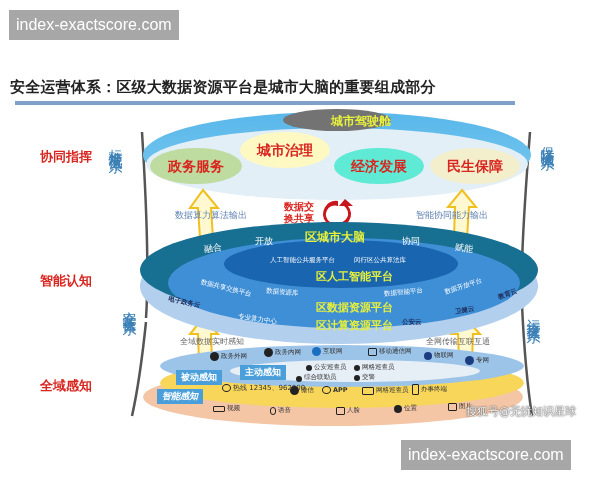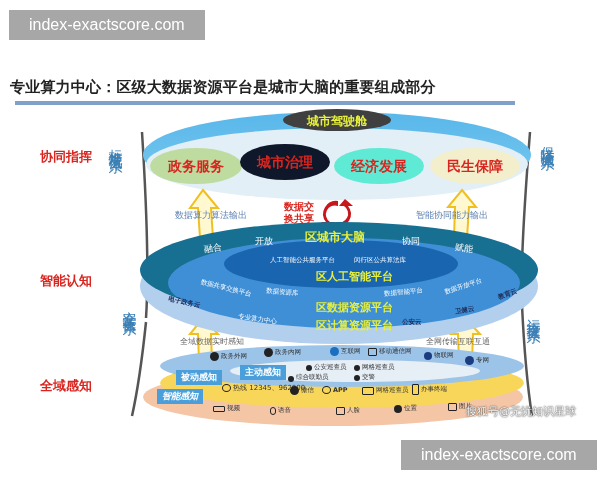--- a/index.html
+++ b/index.html
@@ -1,18 +1,18 @@
 <!DOCTYPE html>
 <html><head>
 <meta charset="utf-8">
 <style>
   * { box-sizing: border-box; margin: 0; padding: 0; }
   body { width: 600px; height: 480px; background: #ffffff; position: relative; overflow: hidden; font-family: "DejaVu Sans", sans-serif; }
   .abs { position: absolute; }
-  .wm { background: #a7a7a7; color: #ffffff; font-family: "Liberation Sans", sans-serif; font-size: 16px; line-height: 30px; padding: 0 20px; white-space: nowrap; }
+  .wm { background: #a7a7a7; color: #ffffff; font-family: "Liberation Sans", sans-serif; font-size: 16px; line-height: 30px; padding: 0 7px; white-space: nowrap; }
   .title { left: 10px; top: 78px; font-size: 15px; font-weight: bold; color: #222; white-space: nowrap; letter-spacing: 0.2px; }
   .title-line { left: 15px; top: 101px; width: 500px; height: 4px; background: #7fa0c8; }
   .left-label { font-size: 13px; font-weight: bold; color: #d9251f; white-space: nowrap; }
   .vert { font-size: 14px; color: #3a7fb5; writing-mode: vertical-rl; letter-spacing: 2px; line-height: 16px; }
   .ellipse { position: absolute; border-radius: 50%; }
   .oval-label { position: absolute; border-radius: 50%; text-align: center; font-weight: bold; font-size: 14px; color: #d9251f; }
   .small-blue { font-size: 9px; color: #5b7fb0; white-space: nowrap; }
   .small-red { font-size: 10px; font-weight: bold; color: #d9251f; line-height: 12px; white-space: nowrap; }
   .ring-txt { font-size: 9px; color: #ffffff; white-space: nowrap; }
   .yellow-txt { font-size: 11px; font-weight: bold; color: #e6f03c; white-space: nowrap; }
@@ -22,49 +22,49 @@
   .tag { background: #4a9fdb; color: #fff; font-size: 9px; font-weight: bold; padding: 1px 5px; white-space: nowrap; }
   .item { font-size: 6.5px; color: #333; white-space: nowrap; display: flex; align-items: center; gap: 2px; }
   .ico { display: inline-block; width: 9px; height: 9px; border-radius: 50%; background: #222; }
   .ico-sq { display: inline-block; width: 9px; height: 8px; border: 1.5px solid #222; border-radius: 1px; }
 </style>
 </head>
 <body>
 
 <div class="abs wm" style="left:9px;top:10px;">index-exactscore.com</div>
 
-<div class="abs title">专业算力中心：区级大数据资源平台是城市大脑的重要组成部分</div>
+<div class="abs title">安全运营体系：区级大数据资源平台是城市大脑的重要组成部分</div>
 <div class="abs title-line"></div>
 
 <div class="abs left-label" style="left:40px;top:148px;">协同指挥</div>
 <div class="abs left-label" style="left:40px;top:272px;">智能认知</div>
 <div class="abs left-label" style="left:40px;top:377px;">全域感知</div>
 
 <div class="abs vert" style="left:108px;top:138px;">标准规范体系</div>
 <div class="abs vert" style="left:122px;top:300px;">安全运营体系</div>
 <div class="abs vert" style="left:540px;top:135px;">保障措施体系</div>
 <div class="abs vert" style="left:526px;top:308px;">运行支撑体系</div>
 
 <svg class="abs" style="left:0;top:0;" width="600" height="480">
   <path d="M142,132 Q150,260 146,318" stroke="#555" stroke-width="2.5" fill="none"></path>
   <path d="M146,322 Q140,380 132,416" stroke="#555" stroke-width="2.5" fill="none"></path>
   <path d="M530,132 Q520,260 522,300" stroke="#555" stroke-width="2.5" fill="none"></path>
   <path d="M522,305 Q525,370 532,416" stroke="#555" stroke-width="2.5" fill="none"></path>
 </svg>
 
 <div class="ellipse" style="left:143px;top:112px;width:388px;height:86px;background:linear-gradient(#58b7ea,#7fcbef);"></div>
 <div class="ellipse" style="left:146px;top:128px;width:382px;height:72px;background:#e2eff7;"></div>
-<div class="abs" style="left:283px;top:109px;width:108px;height:22px;border-radius:50%;background:#404040;text-align:center;line-height:22px;">
+<div class="abs" style="left:283px;top:109px;width:108px;height:22px;border-radius:50%;background:#737373;text-align:right;line-height:22px;">
   <span class="yellow-txt" style="font-size:12px;">城市驾驶舱</span>
 </div>
 
 <div class="oval-label" style="left:150px;top:148px;width:92px;height:36px;line-height:36px;background:#bfdca0;">
   <span>政务服务</span>
 </div>
-<div class="oval-label" style="left:240px;top:144px;width:90px;height:36px;line-height:36px;background:#0f172a;">
+<div class="oval-label" style="left:240px;top:132px;width:90px;height:36px;line-height:36px;background:#fef9c3;">
   <span>城市治理</span>
 </div>
 <div class="oval-label" style="left:334px;top:148px;width:90px;height:36px;line-height:36px;background:#5eead4;">
   <span>经济发展</span>
 </div>
 <div class="oval-label" style="left:430px;top:148px;width:90px;height:36px;line-height:36px;background:#f3efcc;">
   <span>民生保障</span>
 </div>
 
 <svg class="abs" style="left:0;top:0;" width="600" height="480">
@@ -129,21 +129,21 @@
 <div class="ellipse" style="left:230px;top:360px;width:250px;height:22px;background:#e6eef6;"></div>
 
 <div class="abs item" style="left:210px;top:352px;">
     <span class="ico"></span>
     <span>政务外网</span>
   </div>
 <div class="abs item" style="left:264px;top:348px;">
     <span class="ico"></span>
     <span>政务内网</span>
   </div>
-<div class="abs item" style="left:330px;top:347px;">
+<div class="abs item" style="left:312px;top:347px;">
     <span class="ico" style="background:#1b6fc0;"></span>
     <span>互联网</span>
   </div>
 <div class="abs item" style="left:368px;top:347px;">
     <span class="ico-sq"></span>
     <span>移动通信网</span>
   </div>
 <div class="abs item" style="left:424px;top:351px;justify-content:center;">
     <span class="ico" style="background:#1b3c80;width:8px;height:8px;"></span>
     <span>物联网</span>
@@ -158,21 +158,21 @@
 <div class="abs tag" style="left:157px;top:389px;font-style:italic;">智能感知</div>
 
 <div class="abs item" style="left:306px;top:363px;">
     <span class="ico" style="width:6px;height:6px;"></span>
     <span>公安巡查员</span>
   </div>
 <div class="abs item" style="left:354px;top:363px;">
     <span class="ico" style="width:6px;height:6px;"></span>
     <span>网格巡查员</span>
   </div>
-<div class="abs item" style="left:288px;top:373px;align-items:flex-end;">
+<div class="abs item" style="left:296px;top:373px;align-items:flex-end;">
     <span class="ico" style="width:6px;height:6px;"></span>
     <span>综合联勤员</span>
   </div>
 <div class="abs item" style="left:354px;top:373px;">
     <span class="ico" style="width:6px;height:6px;"></span>
     <span>交警</span>
   </div>
 
 <div class="abs item" style="left:222px;top:383px;font-size:7px;">
     <span class="ico-sq" style="border-radius:50%;"></span>

